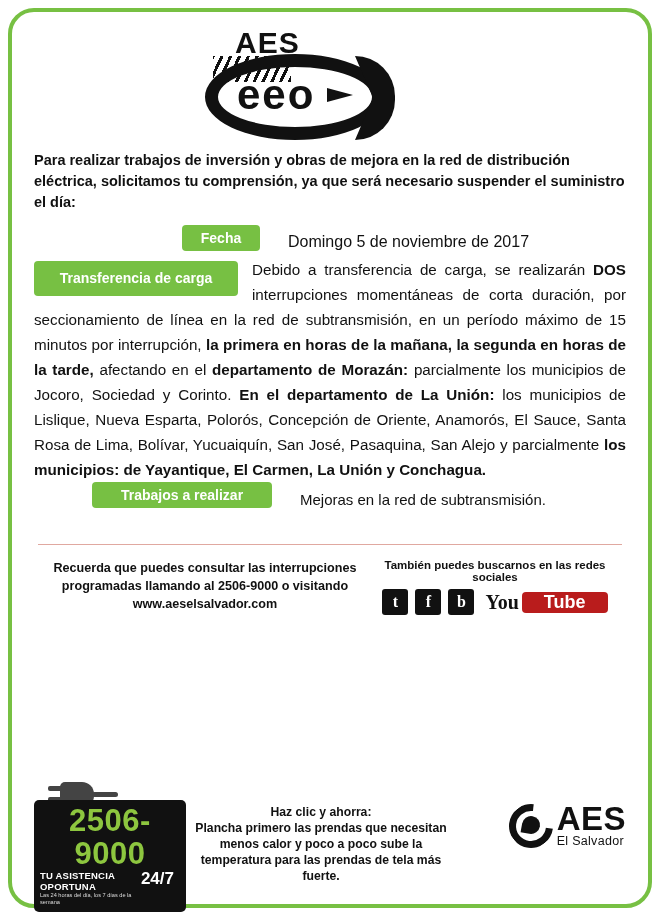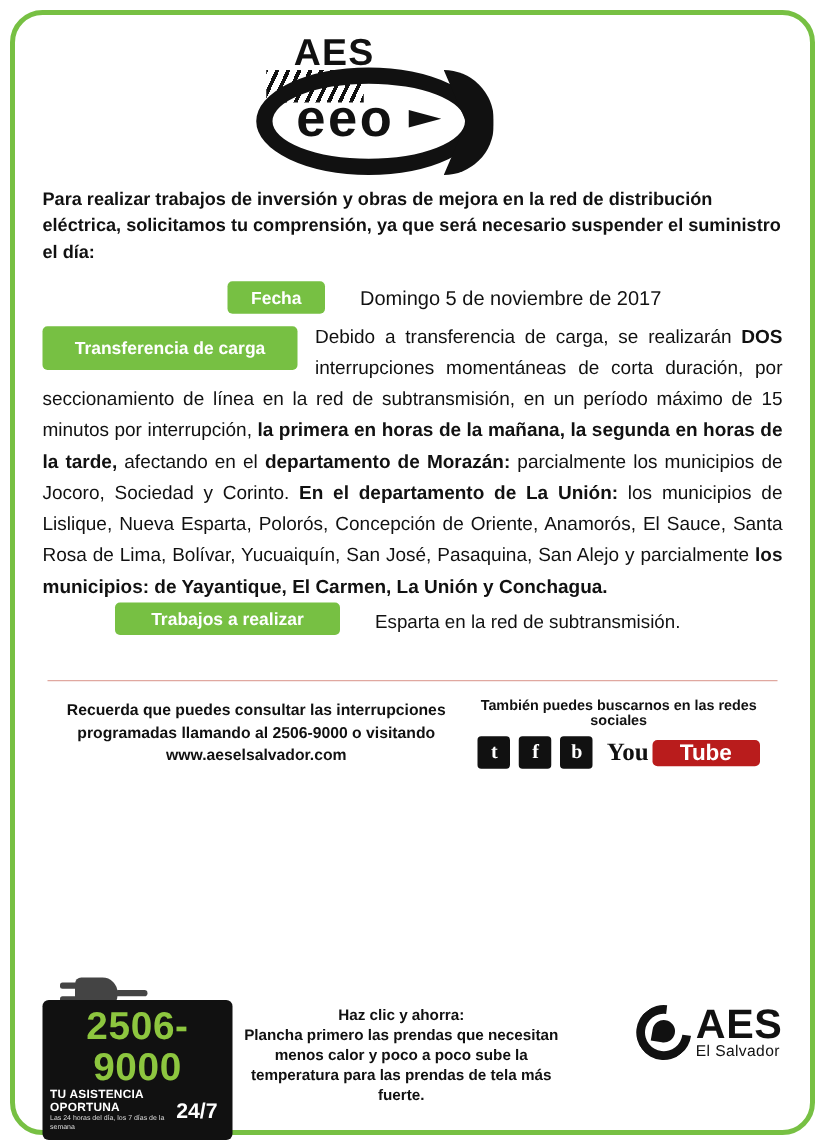--- a/index.html
+++ b/index.html
@@ -123,21 +123,21 @@
   .intro {
     font-size: 14.5px;
     font-weight: bold;
     line-height: 21px;
     color: #111;
     margin: 0 0 12px 0;
   }
 
   .row {
     display: flex;
-    align-items: center;
+    align-items: flex-end;
     margin-bottom: 6px;
   }
   .tag {
     background: #77c043;
     color: #ffffff;
     font-weight: bold;
     font-size: 14px;
     border-radius: 4px;
     padding: 5px 14px;
     text-align: center;
@@ -318,21 +318,21 @@
     font-size: 31px;
     font-weight: bold;
     line-height: 33px;
     text-align: center;
     letter-spacing: 0.5px;
     font-family: "Liberation Sans", sans-serif;
   }
   .phone-sub {
     display: flex;
     justify-content: space-between;
-    align-items: center;
+    align-items: flex-start;
   }
   .phone-sub-left {
     color: #ffffff;
     text-align: left;
   }
   .phone-slogan {
     font-size: 9.5px;
     font-weight: bold;
     letter-spacing: 0.2px;
   }
@@ -432,21 +432,21 @@
       <span class="fecha-value">Domingo 5 de noviembre de 2017</span>
     </div>
 
     <div class="body-block clearfix">
       <span class="tag tag-transf float-tag">Transferencia de carga</span>
       <span>Debido a transferencia de carga, se realizarán <b>DOS</b> interrupciones momentáneas de corta duración, por seccionamiento de línea en la red de subtransmisión, en un período máximo de 15 minutos por interrupción, <b>la primera en horas de la mañana, la segunda en horas de la tarde,</b> afectando en el <b>departamento de Morazán:</b> parcialmente los municipios de Jocoro, Sociedad y Corinto. <b>En el departamento de La Unión:</b> los municipios de Lislique, Nueva Esparta, Polorós, Concepción de Oriente, Anamorós, El Sauce, Santa Rosa de Lima, Bolívar, Yucuaiquín, San José, Pasaquina, San Alejo y parcialmente <b>los municipios: de Yayantique, El Carmen, La Unión y Conchagua.</b></span>
     </div>
 
     <div class="row" style="">
       <span class="tag tag-trabajos">Trabajos a realizar</span>
-      <span class="trabajos-value">Esparta en la red de subtransmisión.</span>
+      <span class="trabajos-value">Mejoras en la red de subtransmisión.</span>
     </div>
 
     <div class="divider" style="margin-top:36px;"></div>
 
     <div class="footer-info">
       <div class="footer-left">
         <div>Recuerda que puedes consultar las interrupciones</div>
         <div>programadas llamando al 2506-9000 o visitando</div>
         <div>www.aeselsalvador.com</div>
       </div>

